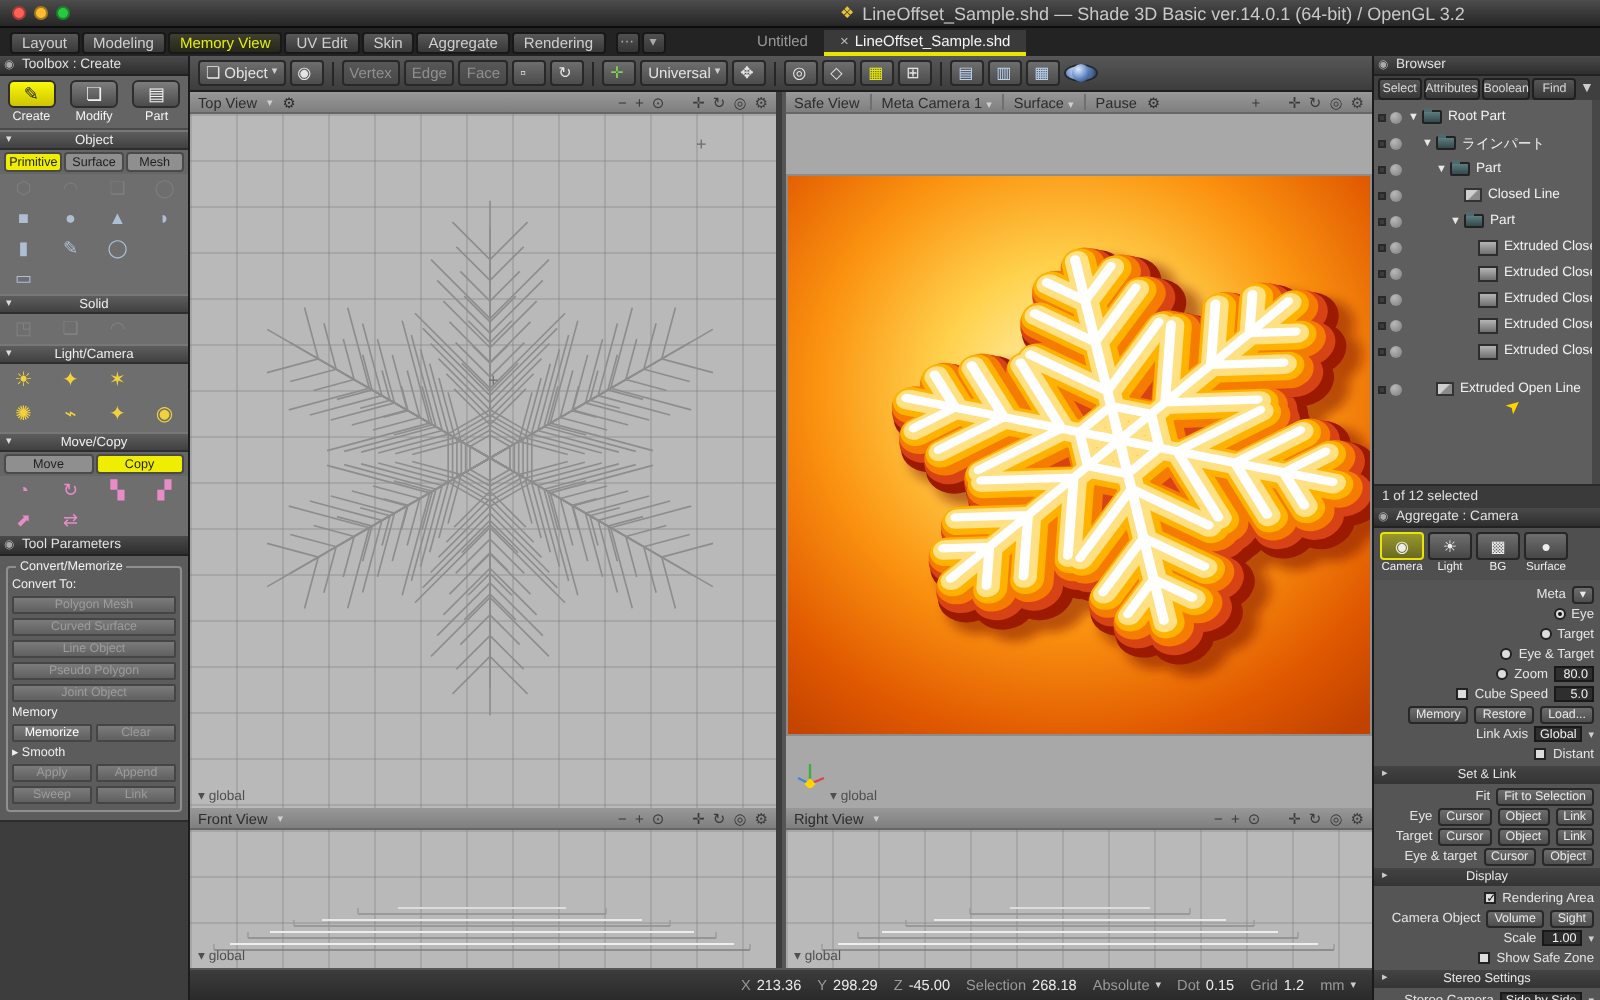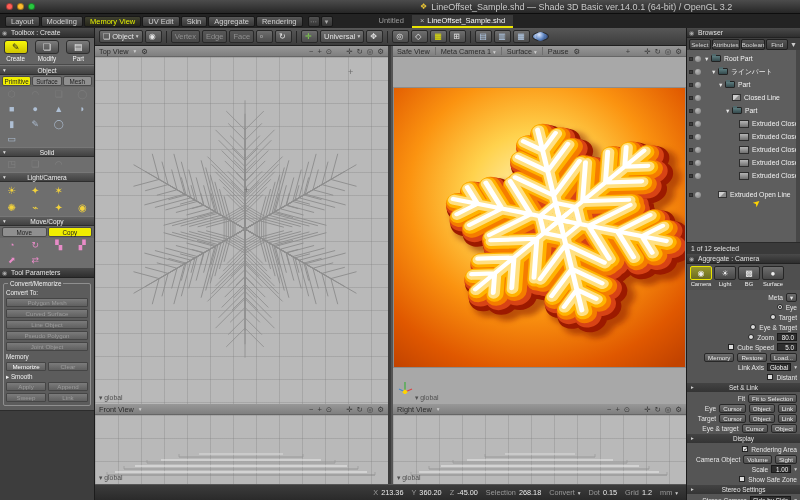--- a/index.html
+++ b/index.html
@@ -737,32 +737,32 @@
     </div>
 </div>
 
 <div class="statusbar" id="statusbar">
     <span class="st-item">
       <span class="st-l">X</span>
       <span class="st-v">213.36</span>
     </span>
     <span class="st-item">
       <span class="st-l">Y</span>
-      <span class="st-v">360.20</span>
+      <span class="st-v">298.29</span>
     </span>
     <span class="st-item">
       <span class="st-l">Z</span>
       <span class="st-v">-45.00</span>
     </span>
     <span class="st-item">
       <span class="st-l">Selection</span>
       <span class="st-v">268.18</span>
     </span>
     <span class="st-item">
-      <span class="st-l">Convert</span>
+      <span class="st-l">Absolute</span>
       <span class="dd">▾</span>
     </span>
     <span class="st-item">
       <span class="st-l">Dot</span>
       <span class="st-v">0.15</span>
     </span>
     <span class="st-item">
       <span class="st-l">Grid</span>
       <span class="st-v">1.2</span>
     </span>

